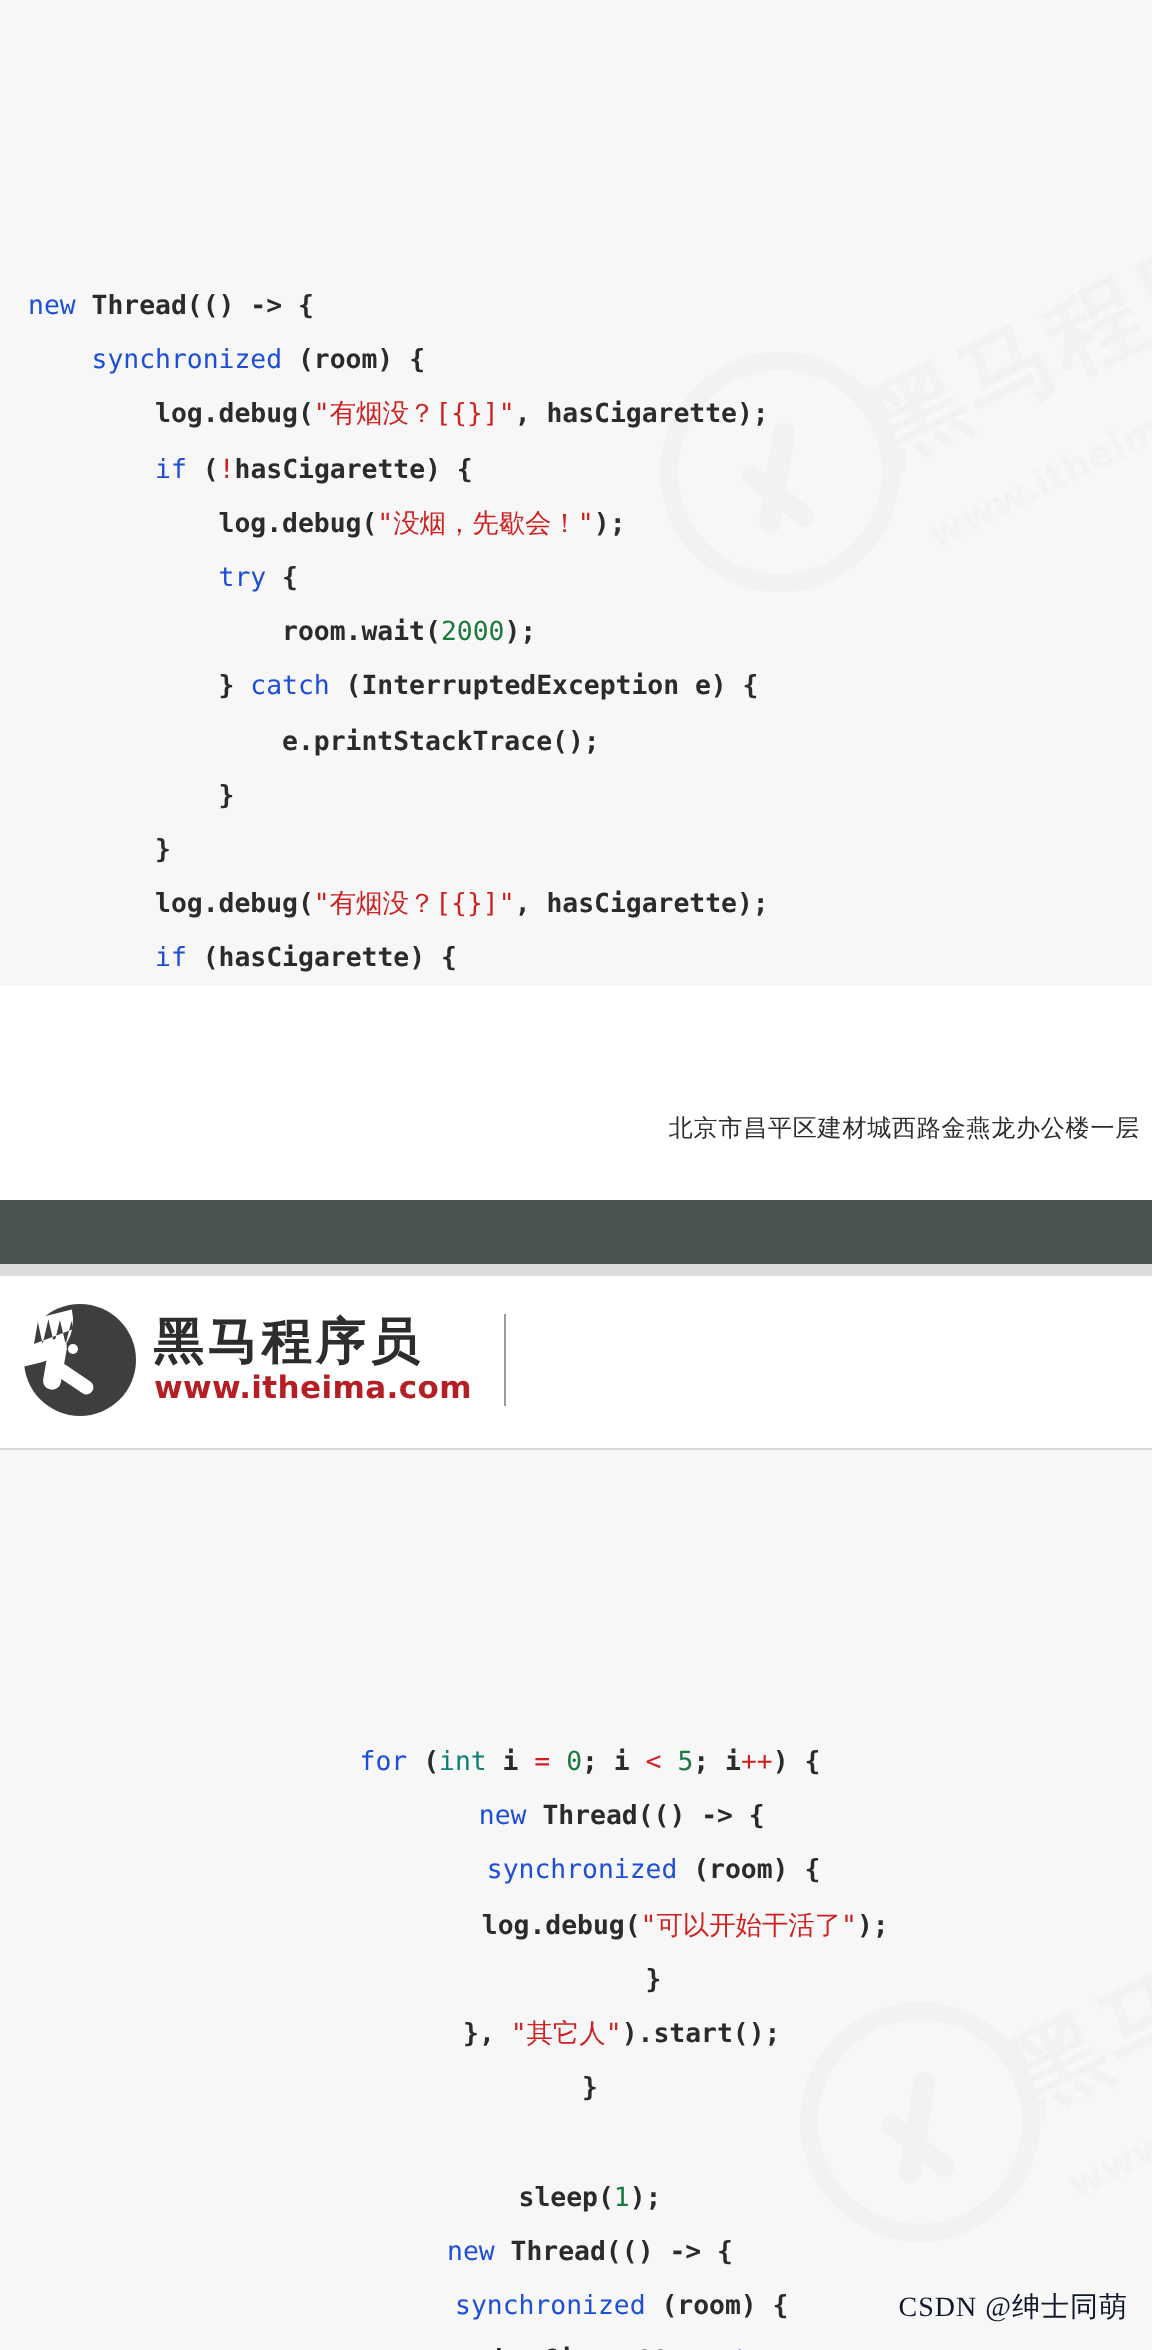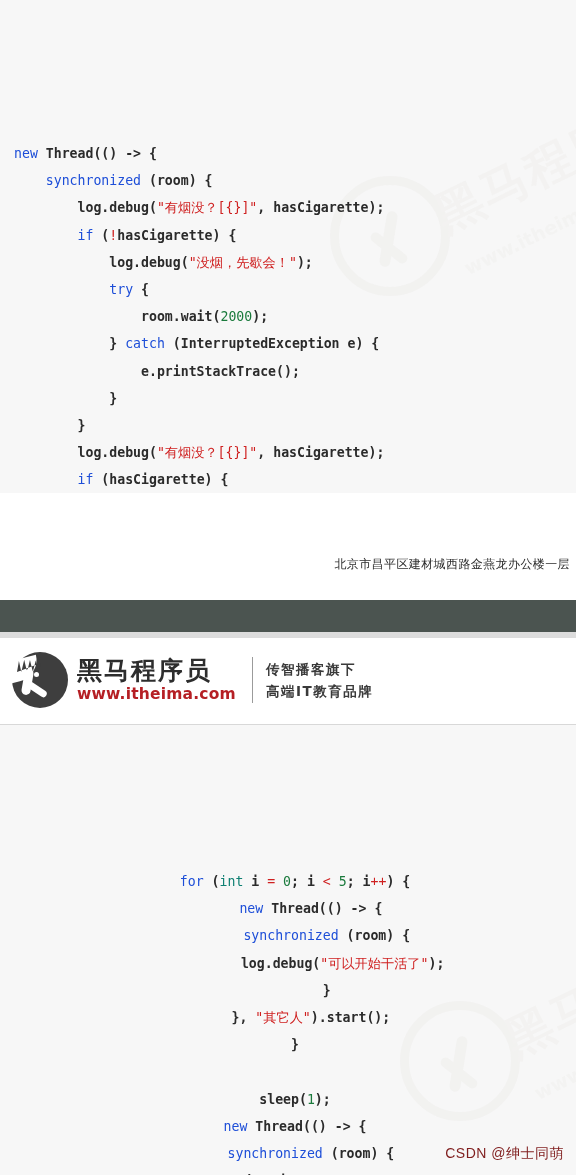--- a/index.html
+++ b/index.html
@@ -248,23 +248,23 @@
     border-top: 1px solid #d8d8d8;
     text-align: center;
   }
   #block-two .code-inner { padding-top: 7px; }
 
   
   #csdn-watermark {
     position: absolute;
     right: 12px; bottom: 12px;
     z-index: 5;
-    font-family: Liberation Sans, sans-serif;
+    font-family: Liberation Serif, serif;
     font-size: 14px;
-    color: #7f1d1d;
+    color: #0f172a;
     letter-spacing: .5px;
     white-space: nowrap;
   }
 </style>
 </head>
 <body>
 
 <div class="code-block" id="block-one">
 
   <div class="wm" style="left:330px; top:150px;">
@@ -294,24 +294,20 @@
       <div class="eye"></div>
     </div>
 
     <div class="brand-words">
       <div id="brand-cn">黑马程序员</div>
       <div id="brand-url">www.itheima.com</div>
     </div>
 
     <div id="brand-divider"></div>
 
-    <div class="brand-tag">
-      <span>传智播客旗下</span>
-      <span>高端IT教育品牌</span>
-    </div>
 
   </div>
 </div>
 
 <div class="code-block" id="block-two">
 
   <div class="wm" style="left:400px; top:250px;">
     <div class="wm-circle"></div>
     <div class="wm-cn">黑马程序员</div>
     <div class="wm-url">www.itheima.com</div>

